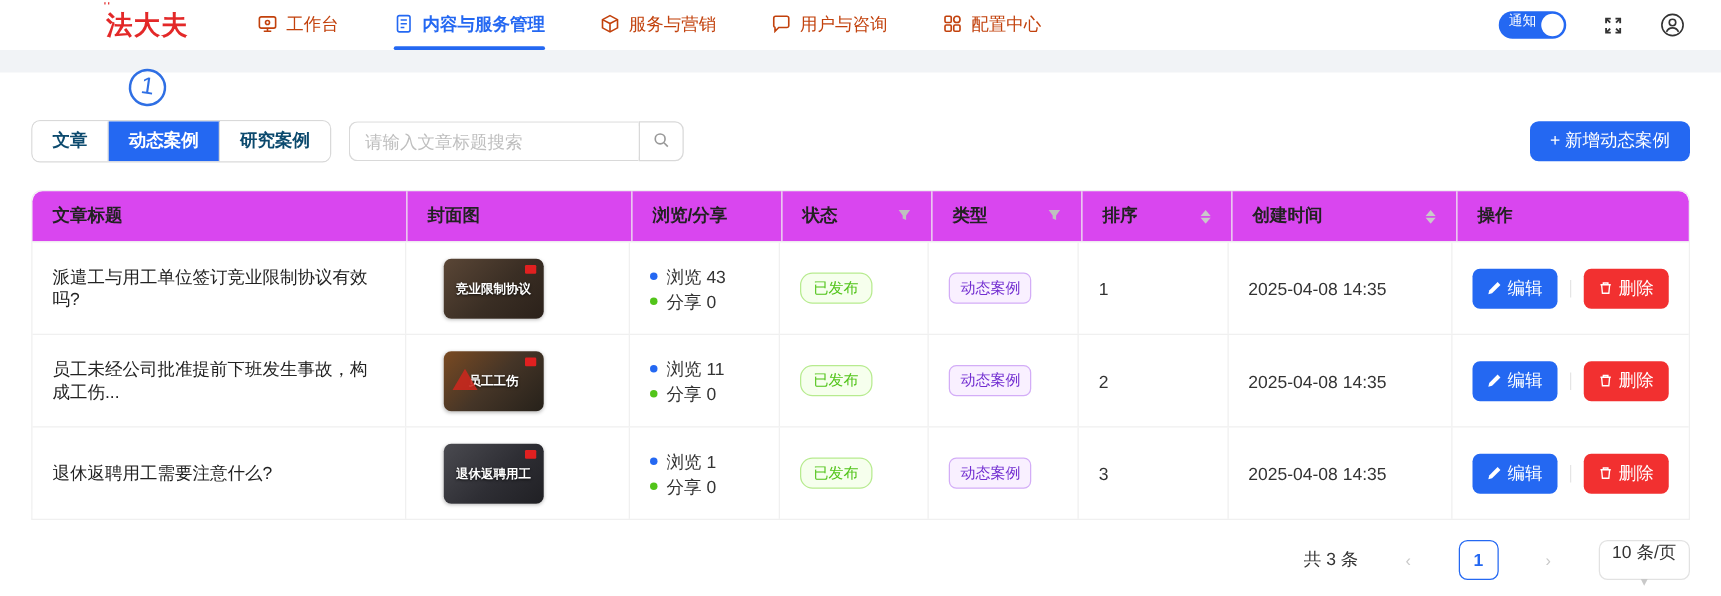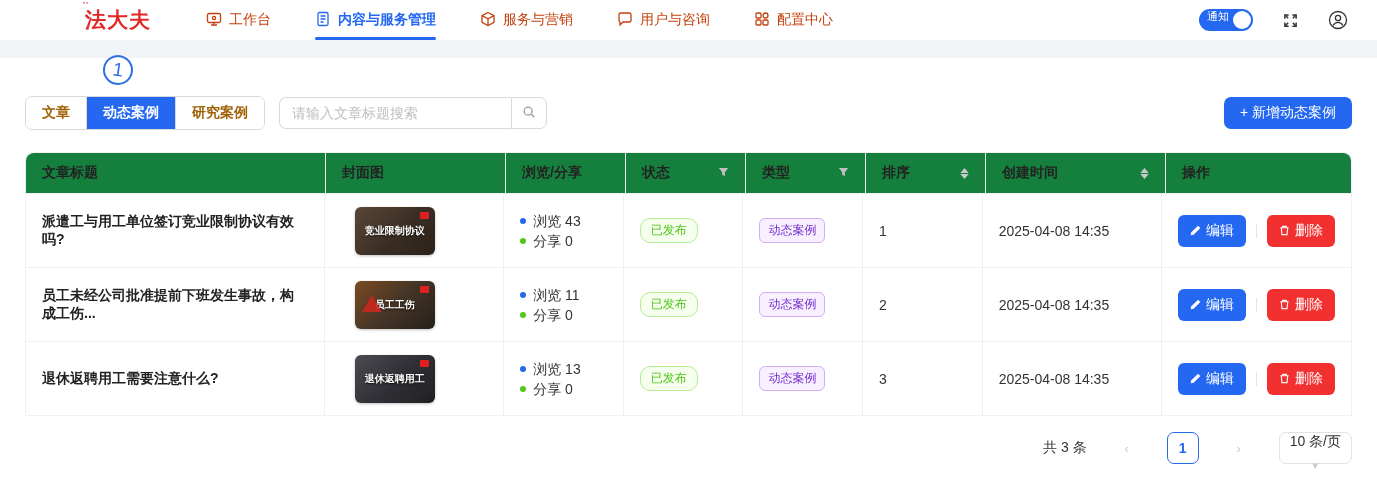--- a/index.html
+++ b/index.html
@@ -27,39 +27,39 @@
 
   
   .band { height:18px; background:#f1f3f6; }
 
   
   .annotation { position:absolute; left:103px; top:55px; width:30px; height:30px; border:2px solid #2f6fe4; border-radius:50%; color:#2f6fe4; font-size:19px; display:flex; align-items:center; justify-content:center; background:transparent; transform:rotate(8deg); }
 
   
   .toolbar { display:flex; align-items:center; padding:0 25px; margin-top:38px; }
   .tab-group { display:flex; border:1px solid #d9d9d9; border-radius:7px; overflow:hidden; background:#fff; }
-  .tab { padding:0 16px; height:32px; line-height:31px; font-size:14px; font-weight:bold; color:#a16207; background:#fff; cursor:pointer; border-right:1px solid #d9d9d9; white-space:nowrap; }
+  .tab { padding:0 16px; height:32px; line-height:31px; font-size:14px; font-weight:bold; color:#0c4a6e; background:#fff; cursor:pointer; border-right:1px solid #d9d9d9; white-space:nowrap; }
   .tab:last-child { border-right:none; }
   .tab.active { background:#2468f2; color:#fff; }
   .search-wrap { display:flex; margin-left:14px; height:32px; }
   .search-input { width:232px; height:32px; border:1px solid #d9d9d9; border-right:none; border-radius:7px 0 0 7px; padding:0 12px; font-size:14px; color:#333; outline:none; background:#fff; }
   .search-input::placeholder { color:#bfbfbf; }
   .search-btn { width:36px; height:32px; border:1px solid #d9d9d9; border-radius:0 7px 7px 0; background:#fff; display:flex; align-items:center; justify-content:center; color:#999; cursor:pointer; }
   .add-btn { margin-left:auto; height:32px; padding:0 16px; background:#2468f2; color:#fff; border:none; border-radius:7px; font-size:14px; cursor:pointer; white-space:nowrap;text-align:right; }
 
   
   .table { margin:22px 25px 0 25px; border:1px solid #f0f0f0; border-radius:8px 8px 0 0; font-size:14px; }
   .t-row { display:flex; }
-  .t-head { background:#15803d; border-radius:8px 8px 0 0; }
+  .t-head { background:#d946ef; border-radius:8px 8px 0 0; }
   .t-head .t-cell { font-weight:bold; color:#222; height:40px; display:flex; align-items:center; }
   .t-cell { padding:0 16px; border-right:1px solid #f0f0f0; display:flex; align-items:center; min-height:40px; }
   .t-cell:last-child { border-right:none; }
   .t-body .t-row { border-top:1px solid #f0f0f0; }
   .t-body .t-cell { height:73px; }
-  .c-title { width:300px; font-weight:bold; color:#222; font-size:14px; }
+  .c-title { width:300px; font-weight:normal; color:#222; font-size:14px; }
   .c-cover { width:180px; padding-left:30px; }
   .c-views { width:120px; }
   .c-status { width:120px; }
   .c-type  { width:120px; }
   .c-order { width:120px; }
   .c-time  { width:180px; }
   .c-ops   { flex:1; }
   .head-flex { display:flex; align-items:center; justify-content:space-between; width:100%; }
   .filter-icon { color:#bfbfbf; }
   .sorter { display:flex; flex-direction:column; gap:1px; color:#c9c9c9; }
@@ -373,21 +373,21 @@
         <div class="t-cell c-cover">
           <div class="cover cover-3">
             <span class="cover-mark"></span>
             <span class="cover-text">退休返聘用工</span>
           </div>
         </div>
         <div class="t-cell c-views">
           <div>
             <div class="vs-line">
                 <span class="dot dot-blue"></span>
-                <span>浏览 13</span>
+                <span>浏览 1</span>
               </div>
             <div class="vs-line">
                 <span class="dot dot-green"></span>
                 <span>分享 0</span>
               </div>
           </div>
         </div>
         <div class="t-cell c-status">
             <span class="badge-status">已发布</span>
           </div>

